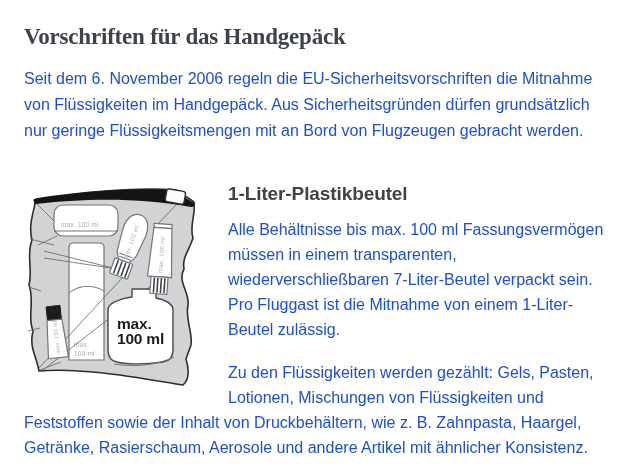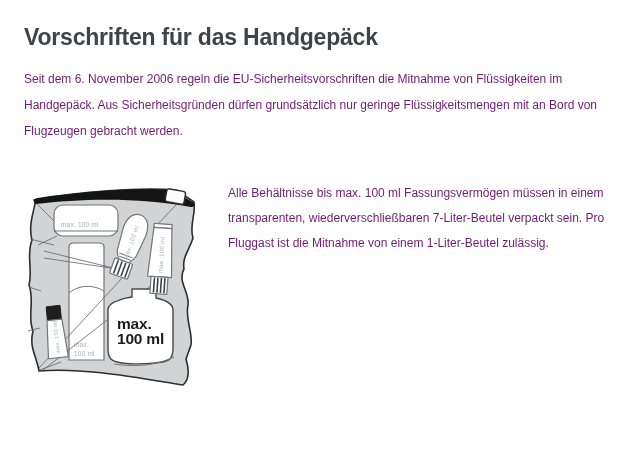--- a/index.html
+++ b/index.html
@@ -6,24 +6,24 @@
   html,body { background:#ffffff; }
   body {
     width:640px; height:472px; overflow:hidden;
     font-family:"Liberation Sans","DejaVu Sans",sans-serif;
   }
   .page { width:640px; height:472px; padding:0 24px; }
 
   h1.title {
     margin-top:22px; margin-bottom:14px;
     font-size:23px; font-weight:700; letter-spacing:-0.2px;
-    color:#3d4349; line-height:30px;
+    color:#3d4349; line-height:30px;font-family:Liberation Serif, serif;
   }
   p.copy {
-    font-size:12px; color:#701a75; line-height:26px;
+    font-size:16px; color:#1d4ed8; line-height:26px;
     margin:0 0 18px 0;
   }
   p.intro { margin-bottom:37px; }
 
   figure.bag-figure {
     float:left; width:182px; height:210px;
     margin:0 22px 13px 0;
   }
   h2.section-heading {
     font-size:19px; font-weight:700; color:#3d4349;
@@ -134,18 +134,20 @@
           <path class="cont" d="M-7.5,14 L7.5,14 L10,52 L-10,52 Z"></path>
           <text class="lblv-sm" transform="rotate(-90)" x="-48" y="2">max. 100 ml</text>
         </g>
 
         <path class="zip" d="M9,18.5 C50,11 110,6.5 148,9 L170,22 C171,24 170,26 167,26
              C115,16 58,17.5 11,23 Z"></path>
         <rect class="slider" x="142" y="9" width="19" height="13" rx="2.5" transform="rotate(10 151 15)"></rect>
       </svg>
     </figure>
 
+    <h2 class="section-heading">1-Liter-Plastikbeutel</h2>
 
     <p class="copy">Alle Behältnisse bis max. 100 ml Fassungsvermögen müssen in einem transparenten, wiederverschließbaren 7-Liter-Beutel verpackt sein. Pro Fluggast ist die Mitnahme von einem 1-Liter-Beutel zulässig.</p>
 
+    <p class="copy">Zu den Flüssigkeiten werden gezählt: Gels, Pasten, Lotionen, Mischungen von Flüssigkeiten und Feststoffen sowie der Inhalt von Druckbehältern, wie z. B. Zahnpasta, Haargel, Getränke, Rasierschaum, Aerosole und andere Artikel mit ähnlicher Konsistenz.</p>
 
   </div>
 </div>
 
 </body></html>

